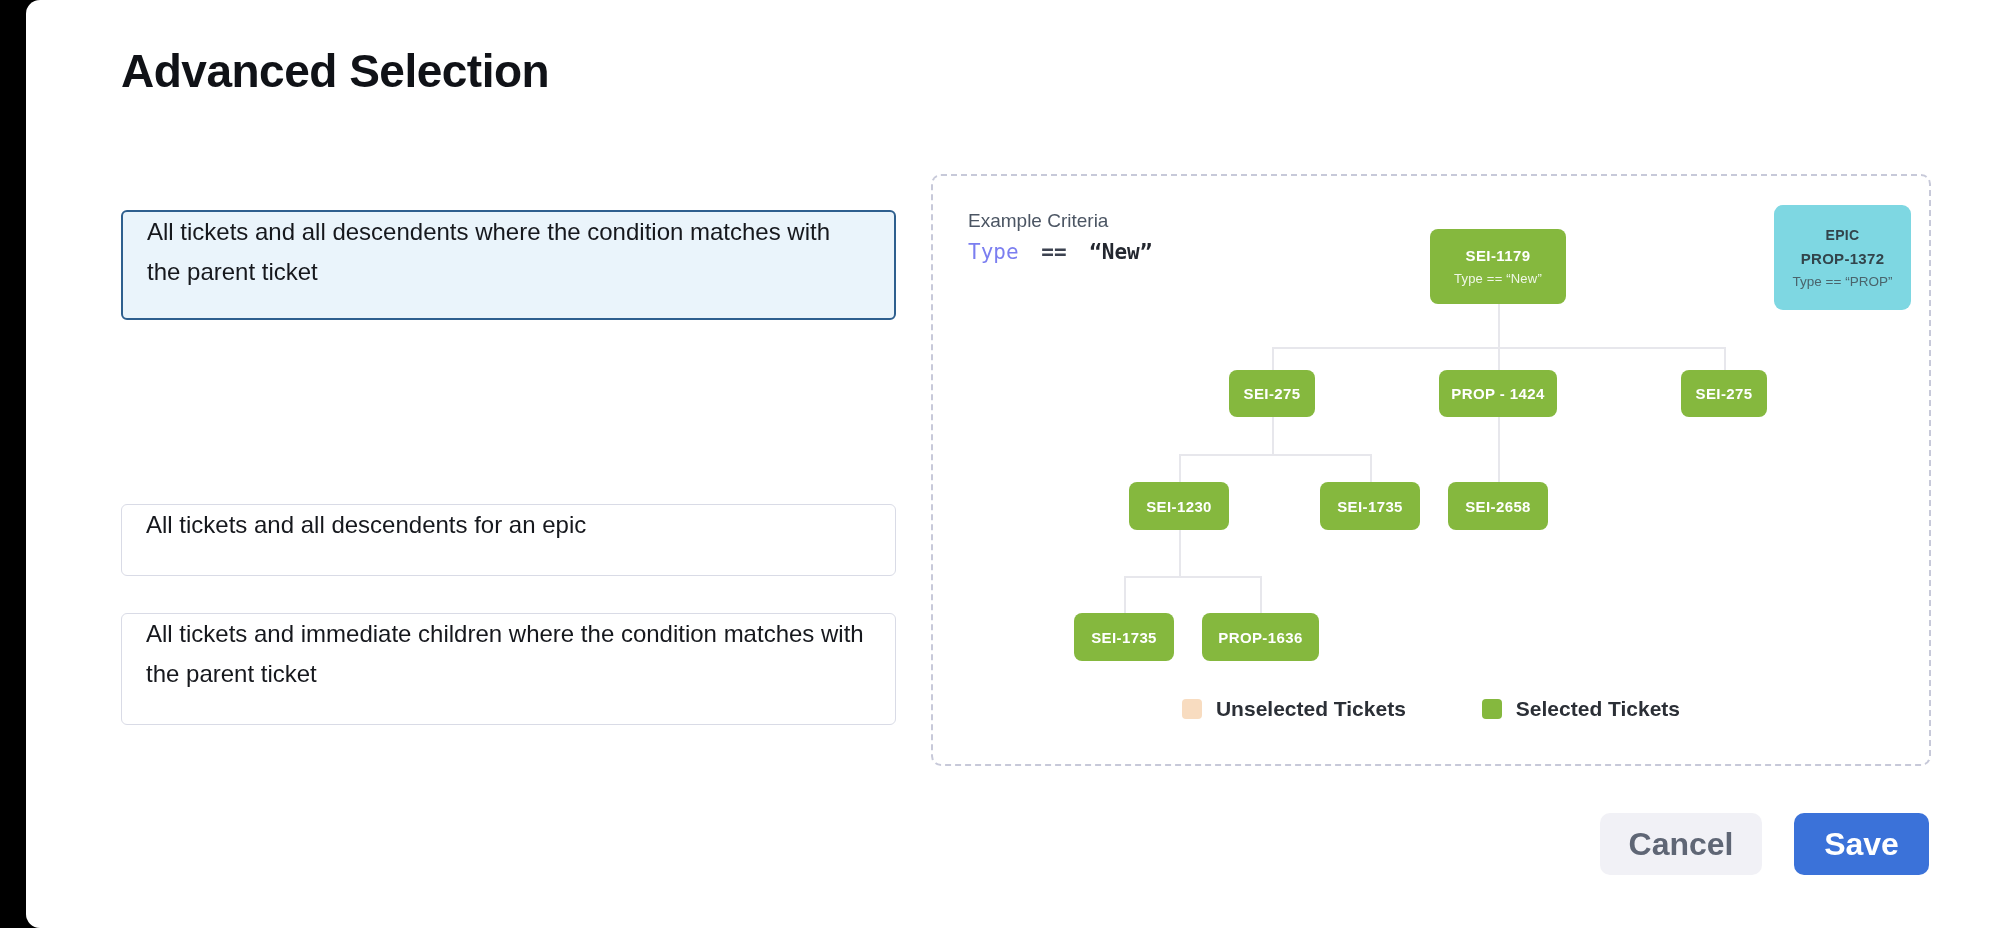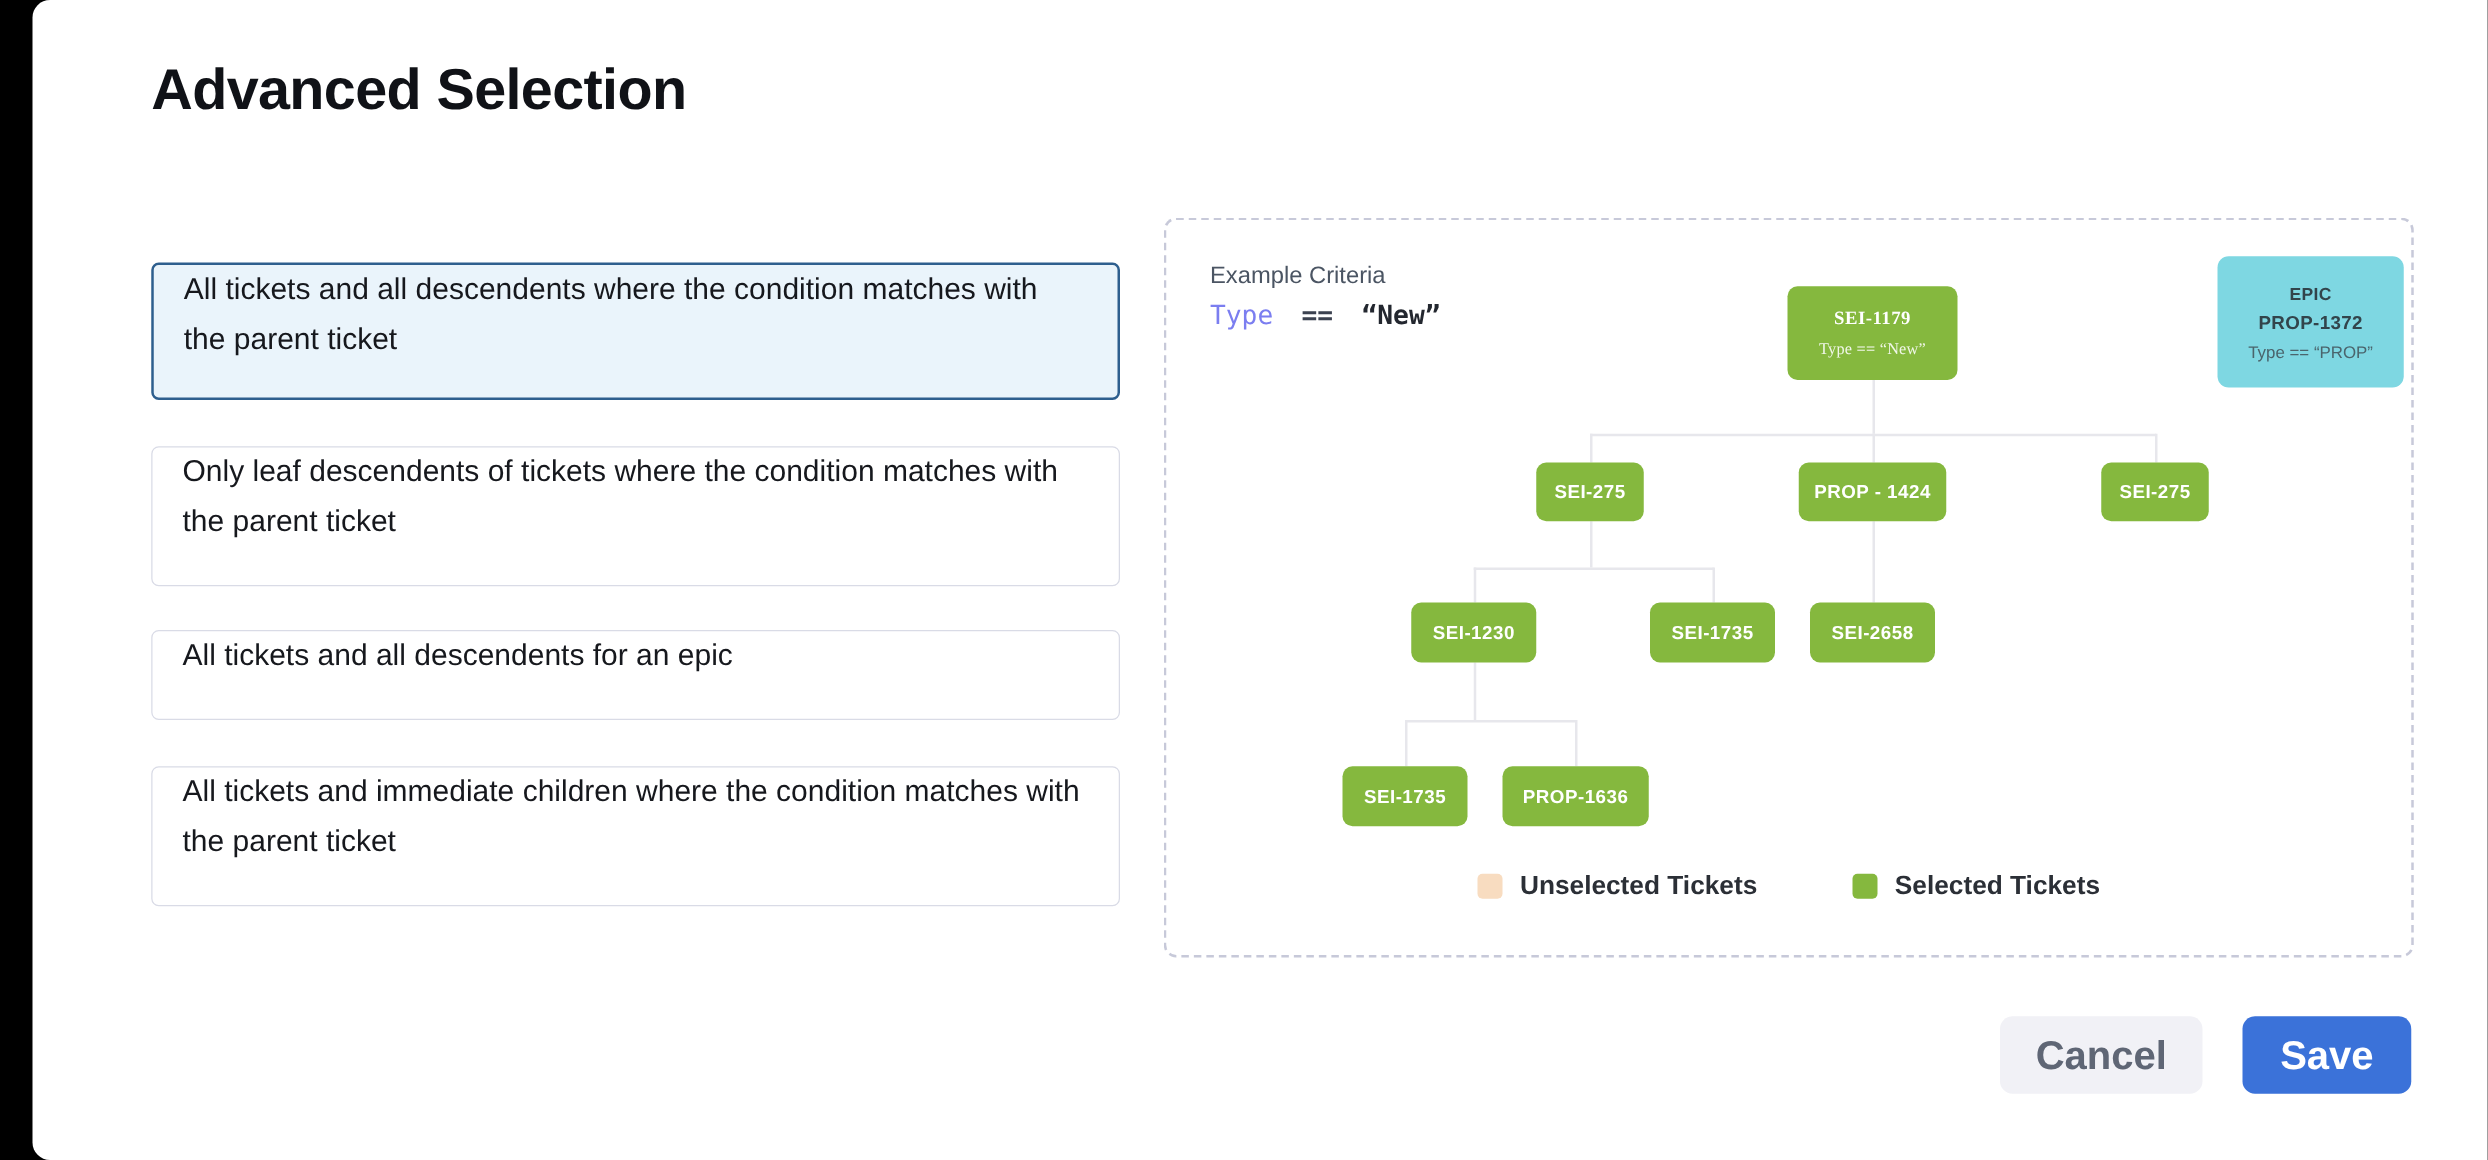--- a/index.html
+++ b/index.html
@@ -32,21 +32,21 @@
   }
   .criteria-line{
     position:absolute;left:35px;top:64px;
     font-family:"DejaVu Sans Mono","Liberation Mono",monospace;font-size:21px;
   }
   .criteria-field{color:#7b7ef0;font-weight:500;}
   .criteria-operator{color:#3c4250;font-weight:700;margin:0 10px;}
   .criteria-value{color:#23272f;font-weight:700;}
   
   .epic-card{
-    position:absolute;left:841px;top:29px;width:149px;height:105px;
+    position:absolute;left:841px;top:29px;width:137px;height:105px;
     background:#7ed7e2;border-radius:9px;
     display:flex;flex-direction:column;align-items:center;justify-content:center;gap:7px;
   }
   .epic-type{font-size:14px;font-weight:700;color:#32444b;letter-spacing:0.3px;}
   .epic-id{font-size:15px;font-weight:700;color:#32444b;letter-spacing:0.3px;}
   .epic-criteria{font-size:13.5px;font-weight:500;color:#4a646c;}
   
   .node{
     position:absolute;background:#85b83e;color:#fff;border-radius:8px;
     display:flex;align-items:center;justify-content:center;
@@ -75,23 +75,20 @@
 </head>
 <body>
 
 <div class="page">
 
   <div class="title">Advanced Selection</div>
 
   <div class="option-card selected" style="top:210px;height:110px;">
     <span>All tickets and all descendents where the condition matches with the parent ticket</span>
   </div>
-  <div class="option-card" style="top:357px;height:112px;">
-    <span>Only leaf descendents of tickets where the condition matches with the parent ticket</span>
-  </div>
   <div class="option-card" style="top:504px;height:72px;">
     <span>All tickets and all descendents for an epic</span>
   </div>
   <div class="option-card" style="top:613px;height:112px;">
     <span>All tickets and immediate children where the condition matches with the parent ticket</span>
   </div>
 
   <div class="panel">
 
     <div class="example-heading">Example Criteria</div>
@@ -115,21 +112,21 @@
     <div class="edge" style="left:339px;top:241px;width:1.5px;height:37px;"></div>
     <div class="edge" style="left:246px;top:278px;width:192px;height:1.5px;"></div>
     <div class="edge" style="left:246px;top:278px;width:1.5px;height:28px;"></div>
     <div class="edge" style="left:437px;top:278px;width:1.5px;height:28px;"></div>
     <div class="edge" style="left:565px;top:241px;width:1.5px;height:65px;"></div>
     <div class="edge" style="left:246px;top:354px;width:1.5px;height:46px;"></div>
     <div class="edge" style="left:191px;top:400px;width:137px;height:1.5px;"></div>
     <div class="edge" style="left:191px;top:400px;width:1.5px;height:37px;"></div>
     <div class="edge" style="left:327px;top:400px;width:1.5px;height:37px;"></div>
 
-    <div class="node root" style="left:497px;top:53px;width:136px;height:75px;font-family:Liberation Serif, serif;">
+    <div class="node root" style="left:497px;top:53px;width:136px;height:75px;">
       <span>SEI-1179</span>
       <span class="node-sub">Type == “New”</span>
     </div>
     <div class="node" style="left:296px;top:194px;width:86px;height:47px;">
       <span>SEI-275</span>
     </div>
     <div class="node" style="left:506px;top:194px;width:118px;height:47px;">
       <span>PROP - 1424</span>
     </div>
     <div class="node" style="left:748px;top:194px;width:86px;height:47px;">

